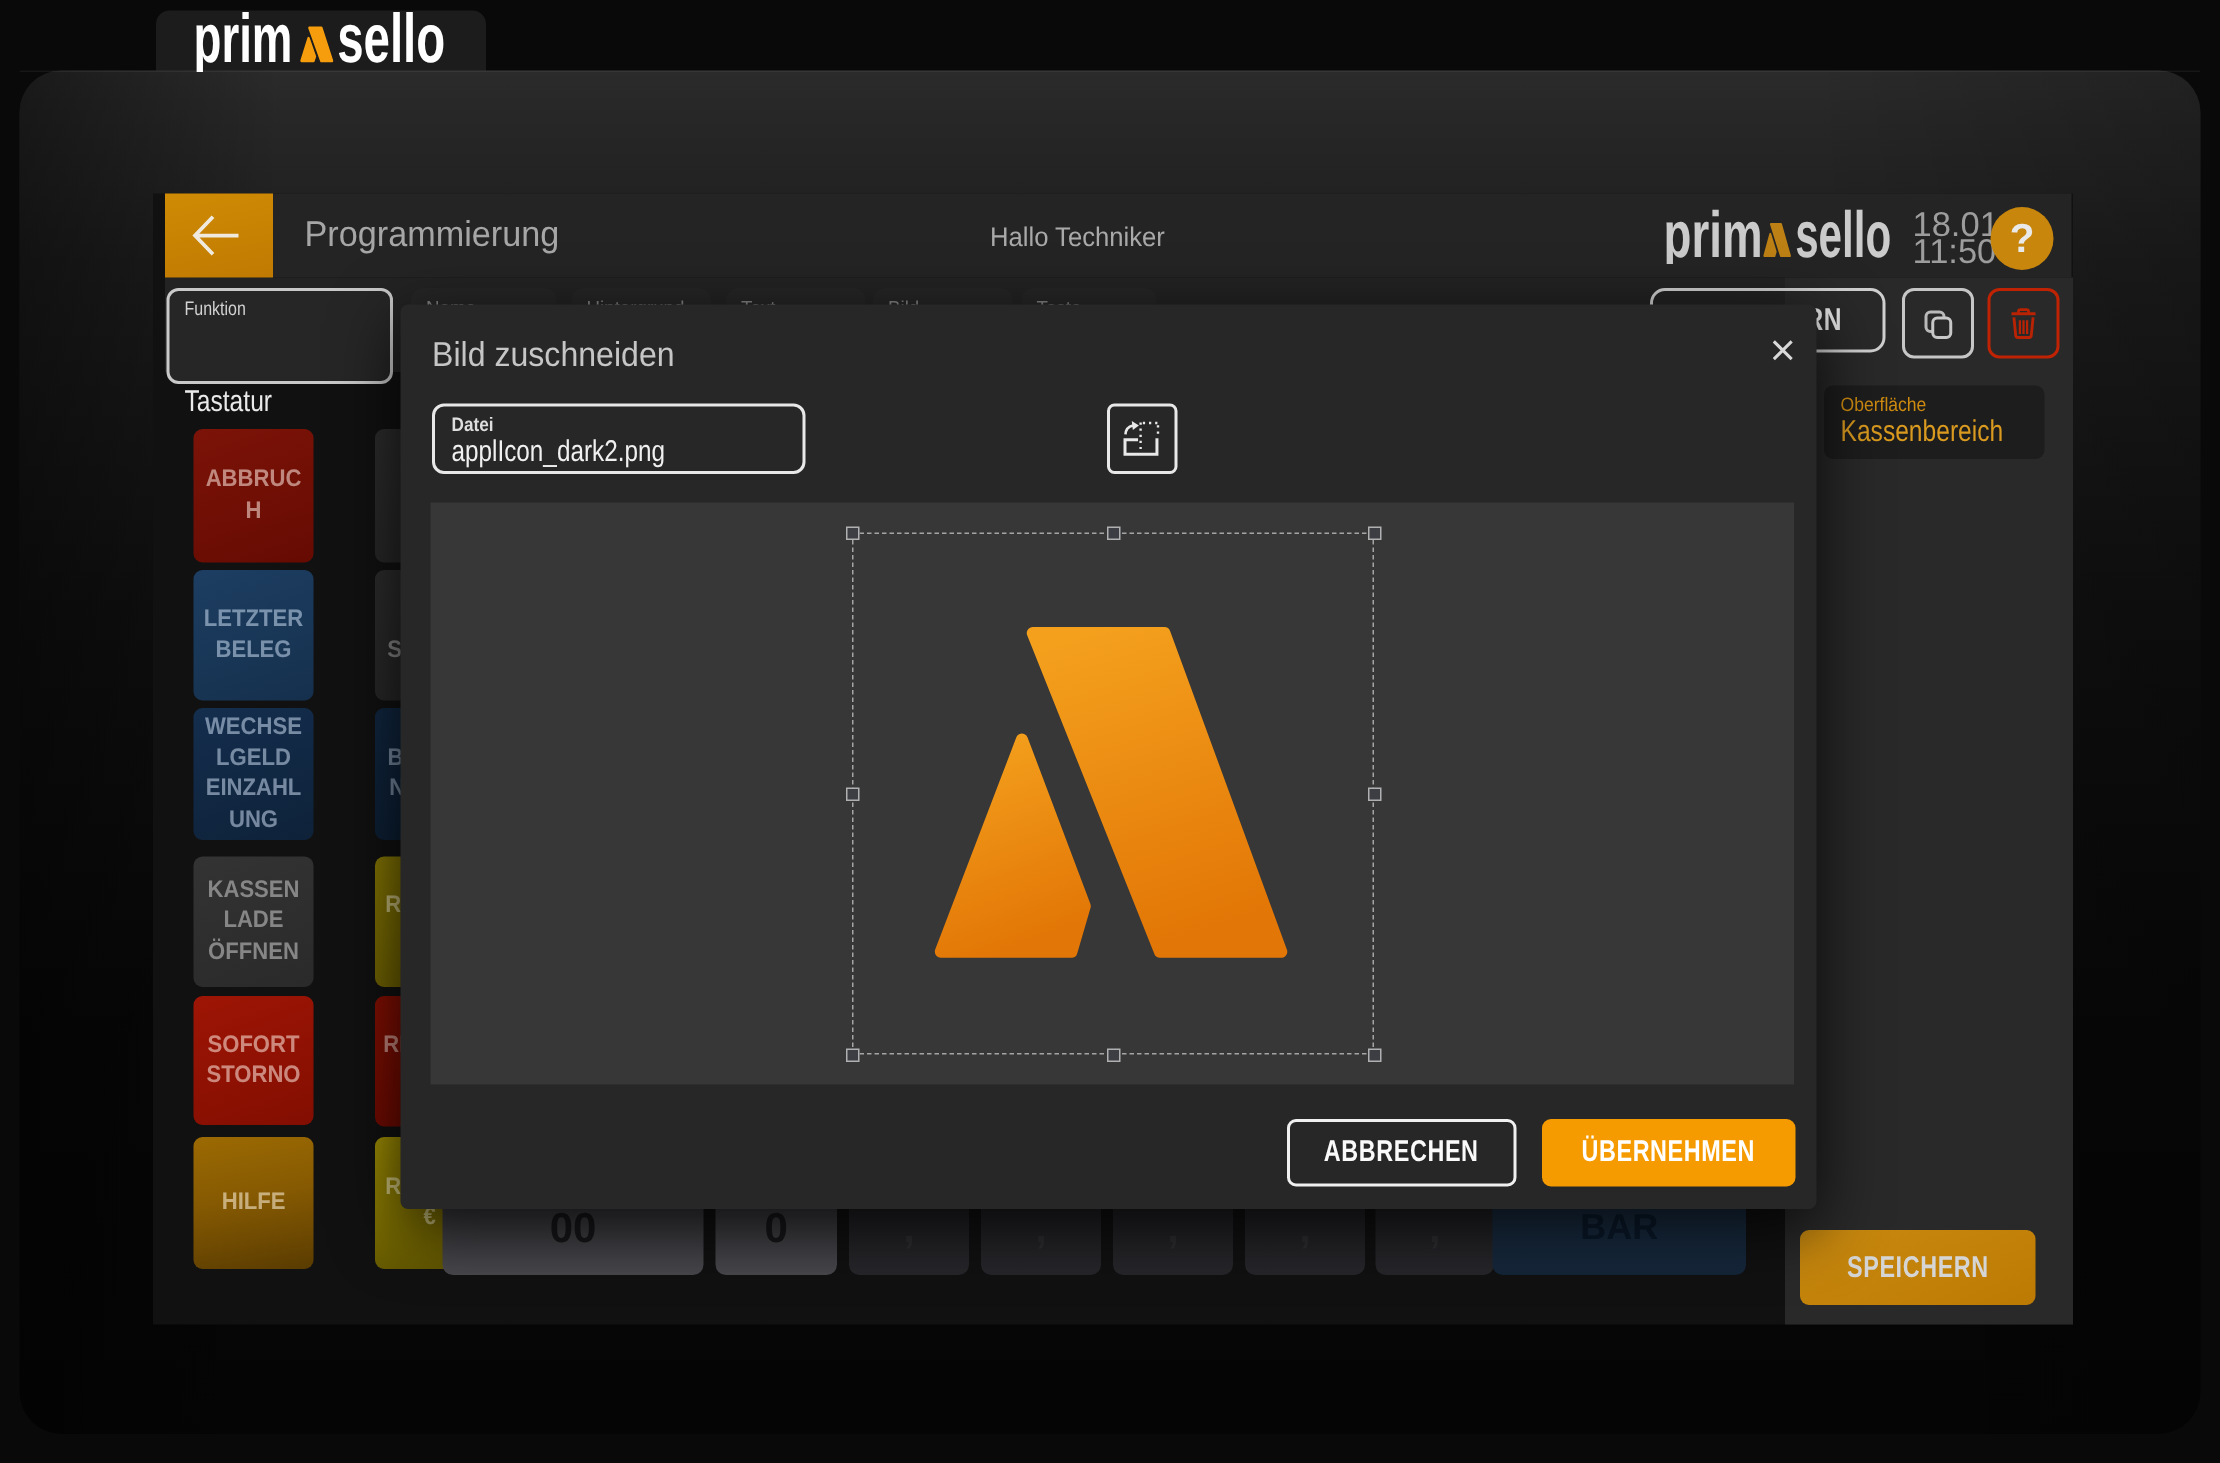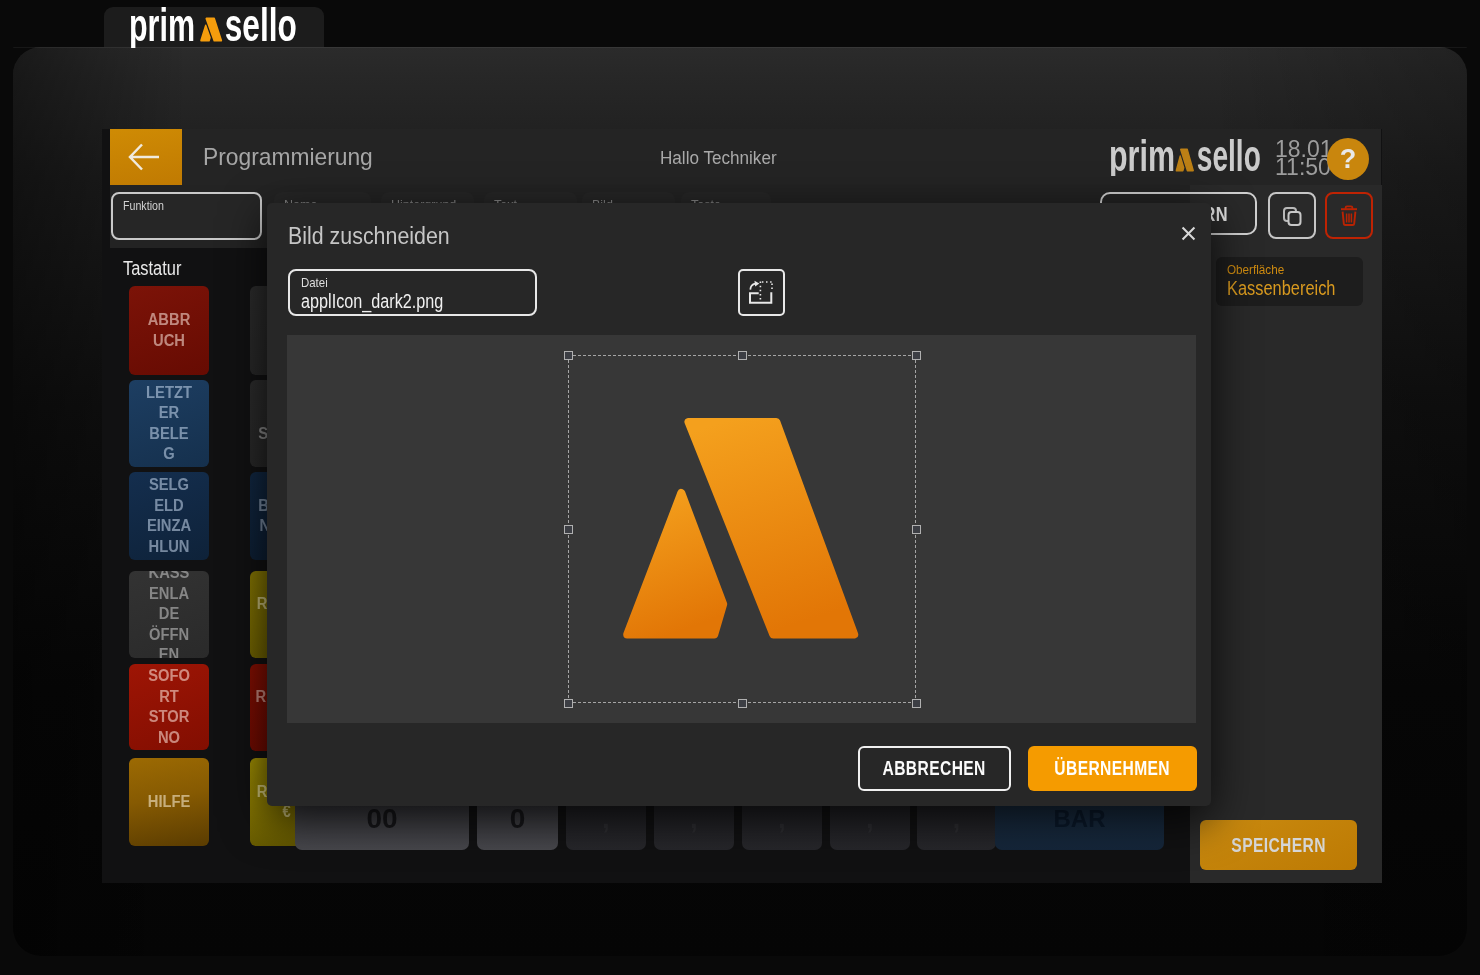--- a/index.html
+++ b/index.html
@@ -30,21 +30,21 @@
 #hdate { left:1275px; top:141px; font-size:23px; line-height:17.6px; color:#9d9d9d; }
 #qbtn { left:1327px; top:138px; width:42px; height:42px; border-radius:50%;
   background:#c9860d; color:#e9e9e9; font-size:27px; font-weight:bold;
   text-align:center; line-height:42px; }
 
 #formband { left:110px; top:185px; width:1080px; height:63px; background:#232323; }
 #rightpanel { left:1190px; top:185px; width:192px; height:698px; background:#292929; }
 
 .fbox { top:192px; height:48px; background:#262626; border-radius:8px; }
 .fbox .lbl { position:absolute; left:10px; top:6px; font-size:12.5px; color:#848484; }
-#funkbox { left:111px; top:192px; width:151px; height:48px; background:#262626;
+#funkbox { left:111px; top:192px; width:151px; height:64px; background:#262626;
   border:2px solid #c9c9c9; border-radius:8px; }
 #funkbox .l1 { position:absolute; left:10px; top:4px; font-size:13px; color:#d2d2d2; }
 #funkbox .l2 { position:absolute; left:10px; top:19px; font-size:20px; color:#e9e9e9;margin-top:44px; }
 
 #nbtn { left:1100px; top:192px; width:157px; height:43px; border:2px solid #d0d0d0;
   border-radius:10px; color:#e5e5e5; font-size:21px; font-weight:bold;
   text-align:center; line-height:40px; letter-spacing:0.5px; }
 .sqbtn { top:192px; width:48px; height:47px; border-radius:8px; display:flex;
   align-items:center; justify-content:center; }
 #copybtn { left:1268px; border:2px solid #c6c6c6; }
@@ -52,21 +52,21 @@
 
 #oberbox { left:1216px; top:257px; width:147px; height:49px; background:#1d1d1d;
   border-radius:6px; }
 #oberbox .l1 { position:absolute; left:11px; top:5px; font-size:13px; color:#cf8b10; }
 #oberbox .l2 { position:absolute; left:11px; top:20px; font-size:20px; color:#d99a1f; }
 
 
 .sbtn { width:80px; border-radius:6px; display:flex; align-items:center;
   justify-content:center; text-align:center; font-weight:bold; font-size:16px;
   line-height:20.5px; color:rgba(255,255,255,0.52); overflow:hidden;
-  word-break:break-word; padding:0 14px; }
+  word-break:break-word; padding:0 3px; }
 .c1 { left:129px; }
 .c2 { left:214px; width:73px; padding:0 1px;margin-left:36px; }
 .sbx { display:inline-block; transform:scaleX(0.92); transform-origin:center; }
 
 
 .key { top:778px; height:72px; border-radius:7px;
   background:linear-gradient(to bottom,#333337,#48484d);
   display:flex; align-items:center; justify-content:center;
   font-weight:bold; font-size:28px; color:#17171a; padding-top:10px; }
 .dkey { background:linear-gradient(to bottom,#1e1e22,#27272b); color:#2e2e32; }
@@ -78,21 +78,21 @@
 .cond { display:inline-block; transform:scaleX(0.78); transform-origin:center; }
 .cx { display:inline-block; transform-origin:left bottom; }
 
 #modal { left:267px; top:203px; width:944px; height:603px; background:#272727;
   border-radius:5px; box-shadow:0 12px 45px rgba(0,0,0,0.78); }
 #mtitle { left:21px; top:20px; font-size:23px; color:#c6c6c6; }
 #mclose { left:913px; top:22px; width:17px; height:17px; }
 .mbox { top:66px; height:47px; border:2px solid #e8e8e8; border-radius:8px; }
 #dateibox { left:21px; width:249px; }
 #ratiobox { left:281px; width:179px; }
-.mbox .l1 { position:absolute; left:11px; top:4px; font-size:13px; color:#dedede; }
+.mbox .l1 { position:absolute; left:11px; top:4px; font-size:13px; color:#dedede;font-weight:bold; }
 .mbox .l2 { position:absolute; left:11px; top:19px; font-size:20px; color:#f0f0f0; white-space:nowrap; }
 #ddarrow { position:absolute; right:16px; top:26px; width:0; height:0;
   border-left:6px solid transparent; border-right:6px solid transparent;
   border-top:9px solid #8d8d8d; }
 #cropbtn { left:471px; top:66px; width:47px; height:47px; border:2px solid #e8e8e8;
   border-radius:5px; display:flex; align-items:center; justify-content:center; }
 #croparea { left:20px; top:132px; width:909px; height:388px; background:#373737; }
 #sel { left:281px; top:20px; width:348px; height:348px;
   border:1px dashed #a5a5a5; }
 .hd { position:absolute; width:9px; height:9px; background:#3c3e44;

